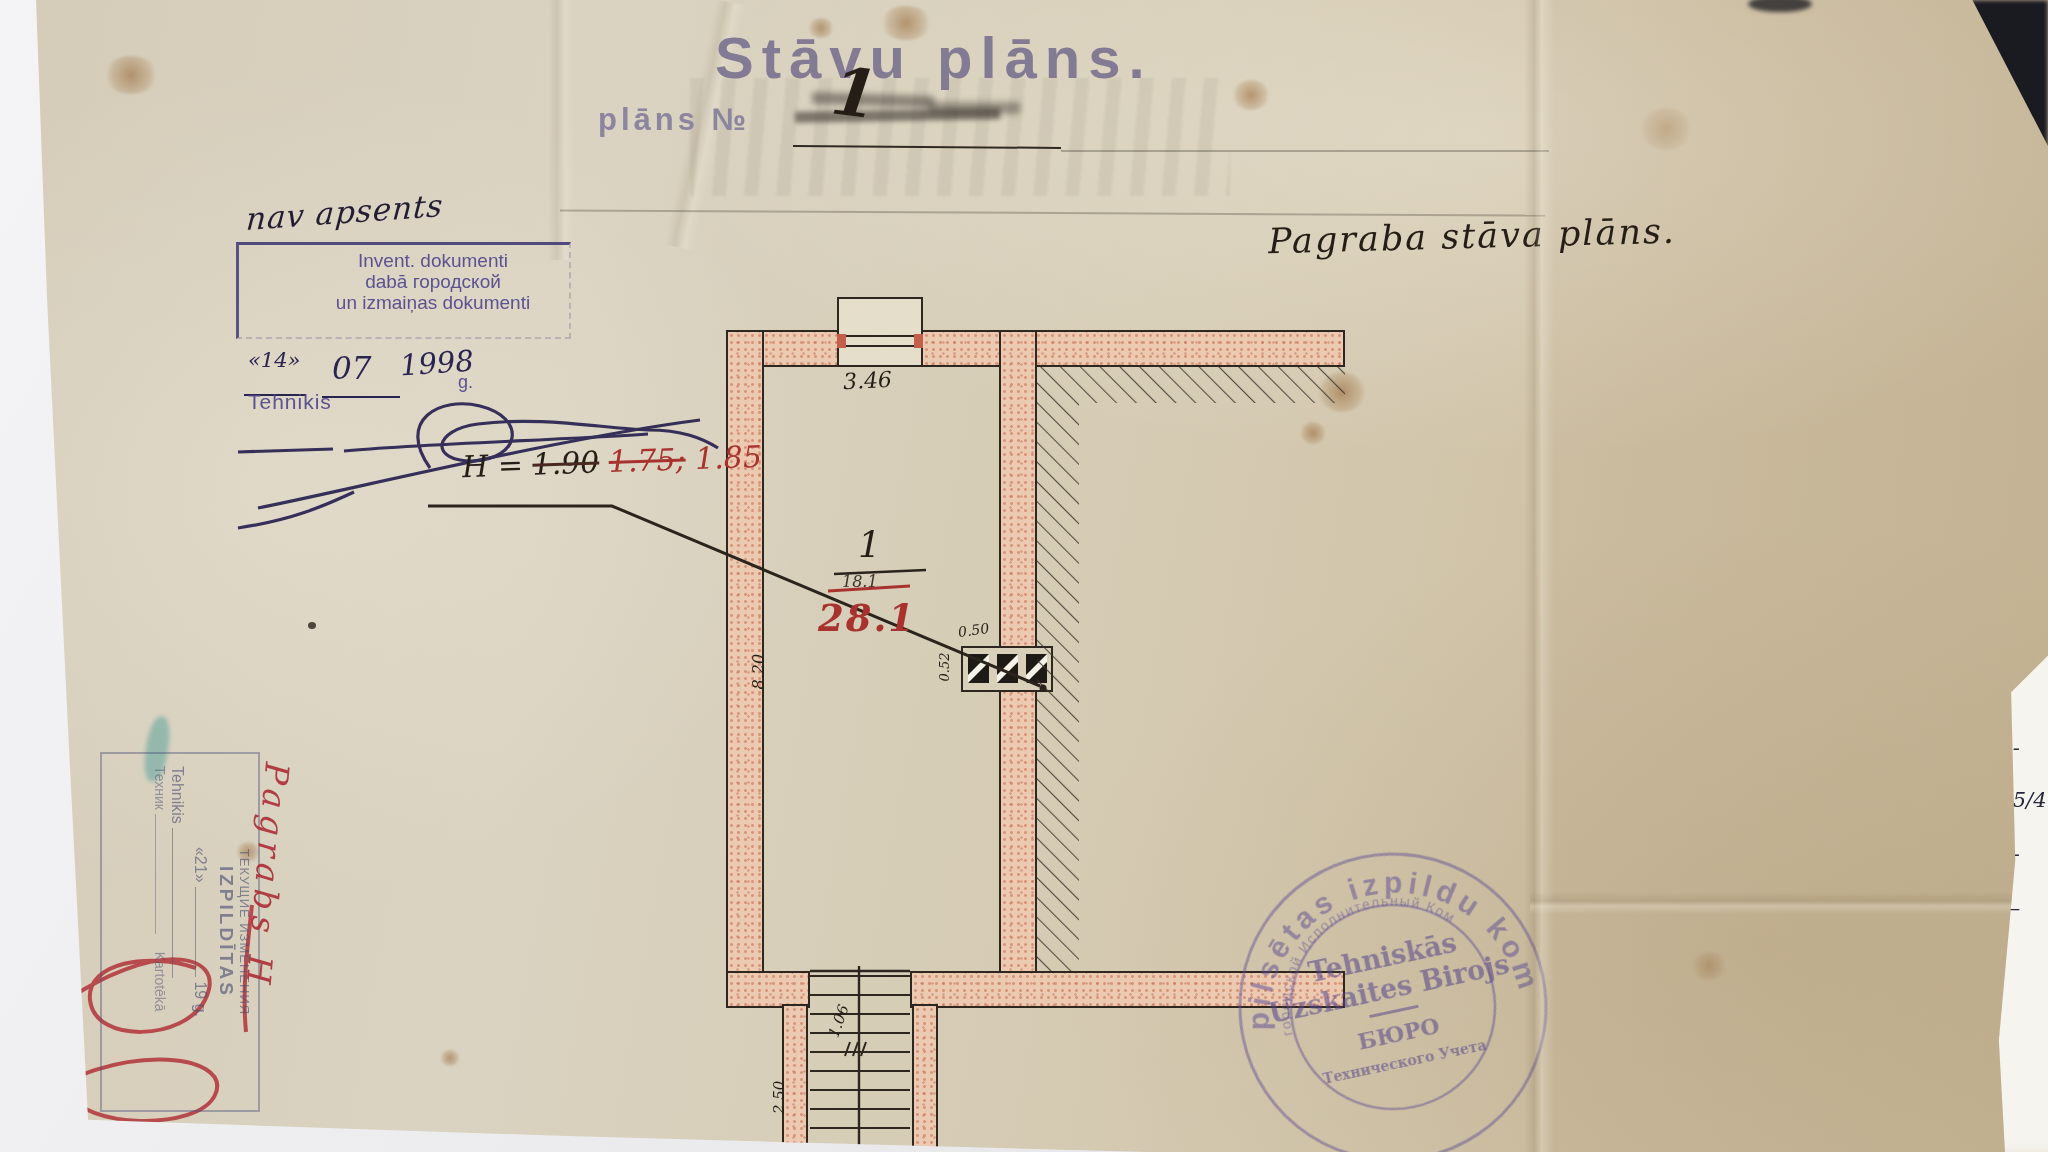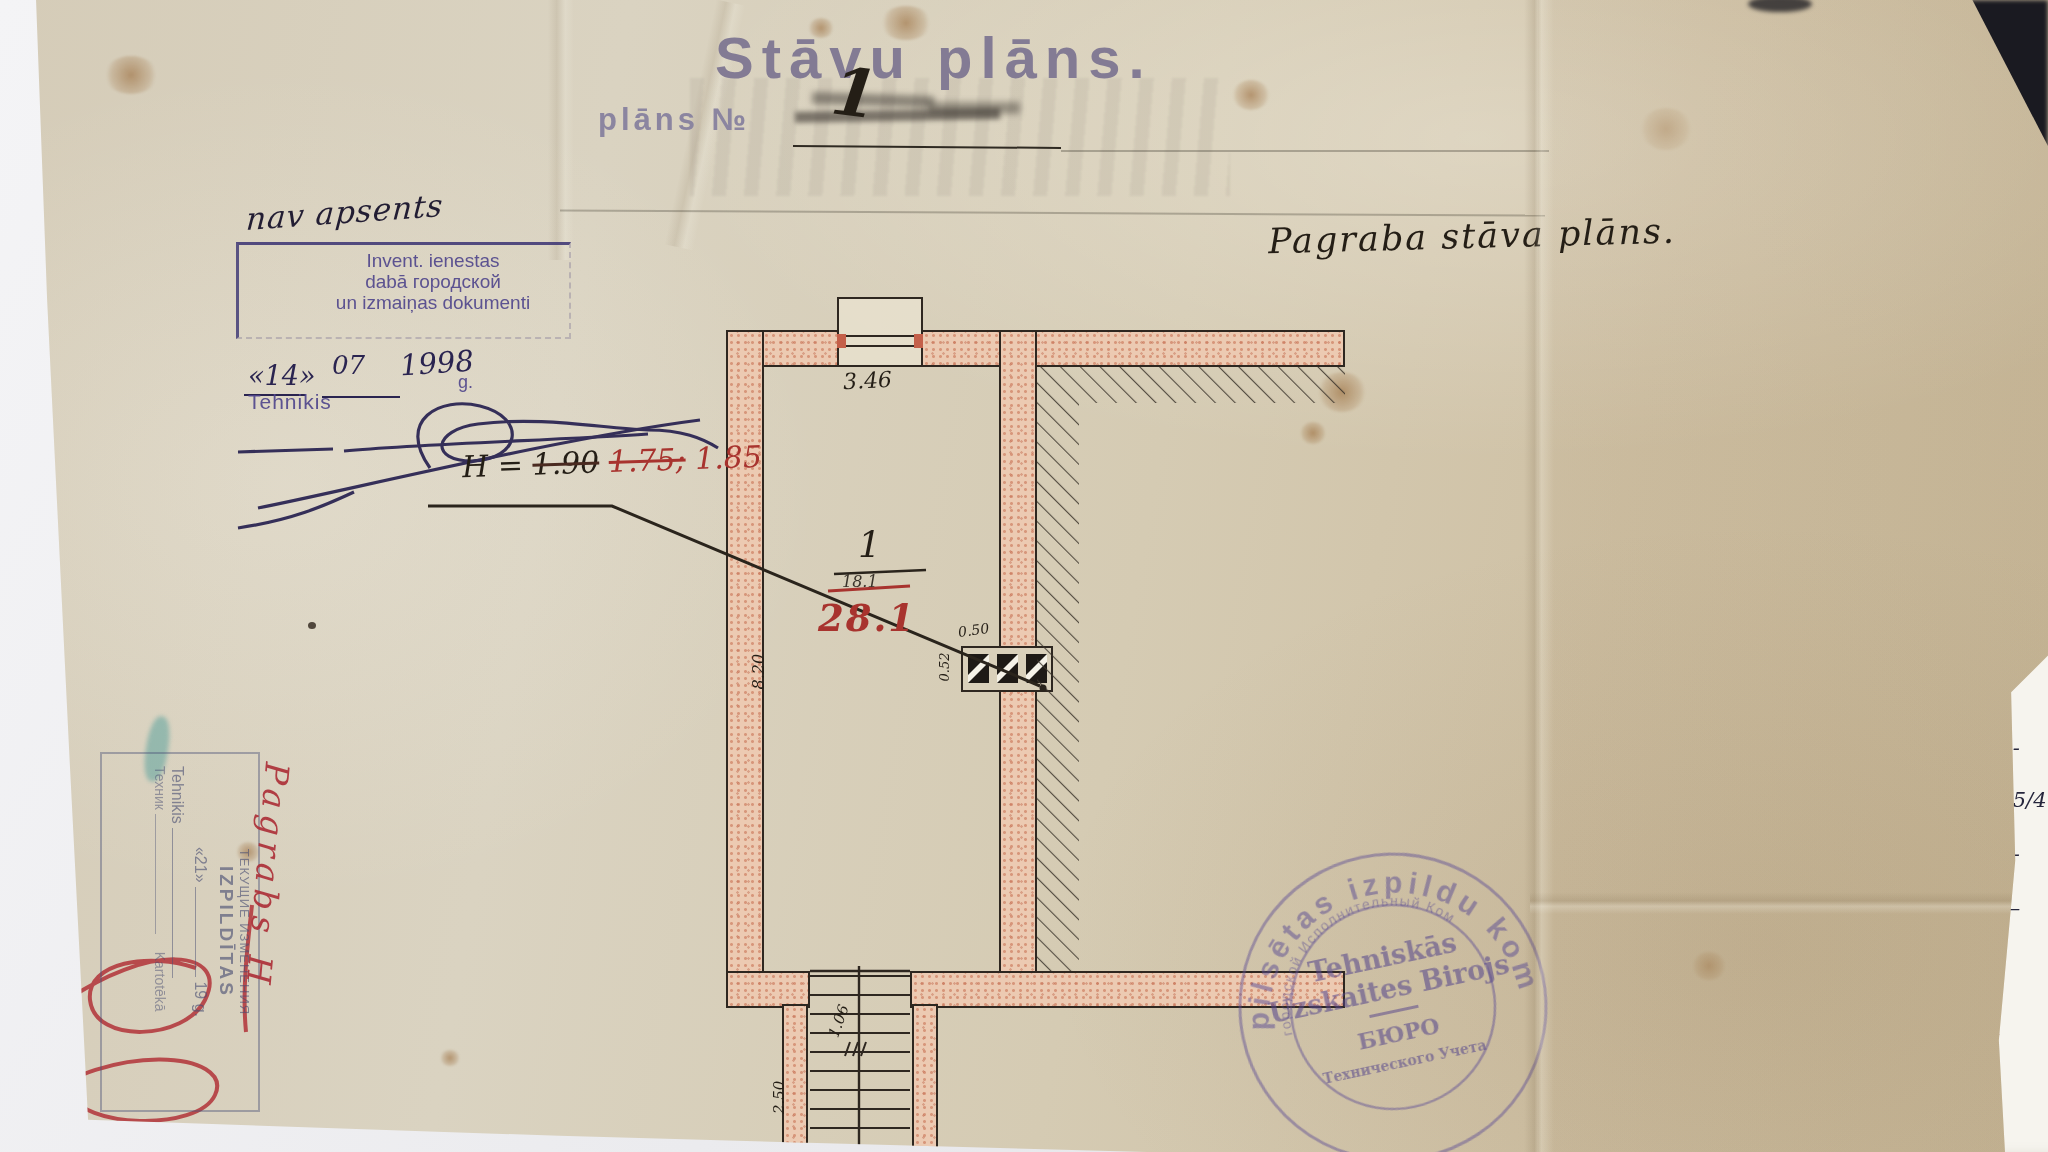--- a/index.html
+++ b/index.html
@@ -99,28 +99,28 @@
     <div class="lbl hand" style="left:832px;top:54px;font-size:66px;font-weight:bold;transform:rotate(7deg);">1</div>
     <div class="line" style="left:793px;top:146px;width:268px;height:2px;transform:rotate(.4deg);"></div>
     <div class="line" style="left:1061px;top:150px;width:488px;height:2px;opacity:.3;"></div>
     <div class="line" style="left:560px;top:212px;width:985px;height:2px;opacity:.28;transform:rotate(.3deg);"></div>
 
     <div class="lbl hand" style="left:1268px;top:216px;font-size:35px;letter-spacing:2px;transform:rotate(-1.5deg);">Pagraba stāva plāns.</div>
 
     <div class="lbl hand-ink" style="left:246px;top:194px;font-size:31px;letter-spacing:1px;transform:rotate(-4deg) skewX(-8deg);color:#221d33;">nav apsents</div>
     <div class="abs" style="left:236px;top:242px;width:330px;height:92px;border-top:3px solid rgba(58,50,115,.85);border-left:3px solid rgba(58,50,115,.8);border-right:2px dashed rgba(58,50,115,.22);border-bottom:2px dashed rgba(58,50,115,.22);z-index:5;">
       <div class="stamp-violet" style="margin:5px 0 0 58px;width:272px;text-align:center;font-size:19px;line-height:21px;">
-        <div>Invent. ienestas</div>
+        <div>Invent. dokumenti</div>
         <div>dabā городской</div>
         <div>un izmaiņas dokumenti</div>
       </div>
     </div>
-    <div class="lbl hand-ink" style="left:248px;top:360px;font-size:27px;">«14»</div>
+    <div class="lbl hand-ink" style="left:248px;top:348px;font-size:21px;">«14»</div>
     <div class="line" style="left:244px;top:394px;width:62px;height:2px;background:#2a2450;"></div>
-    <div class="lbl hand-ink" style="left:332px;top:350px;font-size:26px;">07</div>
+    <div class="lbl hand-ink" style="left:332px;top:350px;font-size:31px;">07</div>
     <div class="line" style="left:322px;top:396px;width:78px;height:2px;background:#2a2450;"></div>
     <div class="lbl hand-ink" style="left:400px;top:346px;font-size:29px;transform:rotate(-4deg);">1998</div>
     <div class="lbl stamp-violet" style="left:458px;top:372px;font-size:18px;">g.</div>
     <div class="lbl stamp-violet" style="left:248px;top:390px;font-size:21px;letter-spacing:1px;">Tehnikis</div>
 
     <div class="lbl hand" style="left:462px;top:444px;font-size:30px;transform:rotate(-2deg);">
       <span>H =</span>
       <span class="struck-dark">1.90</span>
       <span class="red-ink struck-red">1.75;</span>
       <span class="red-ink">1.85</span>

